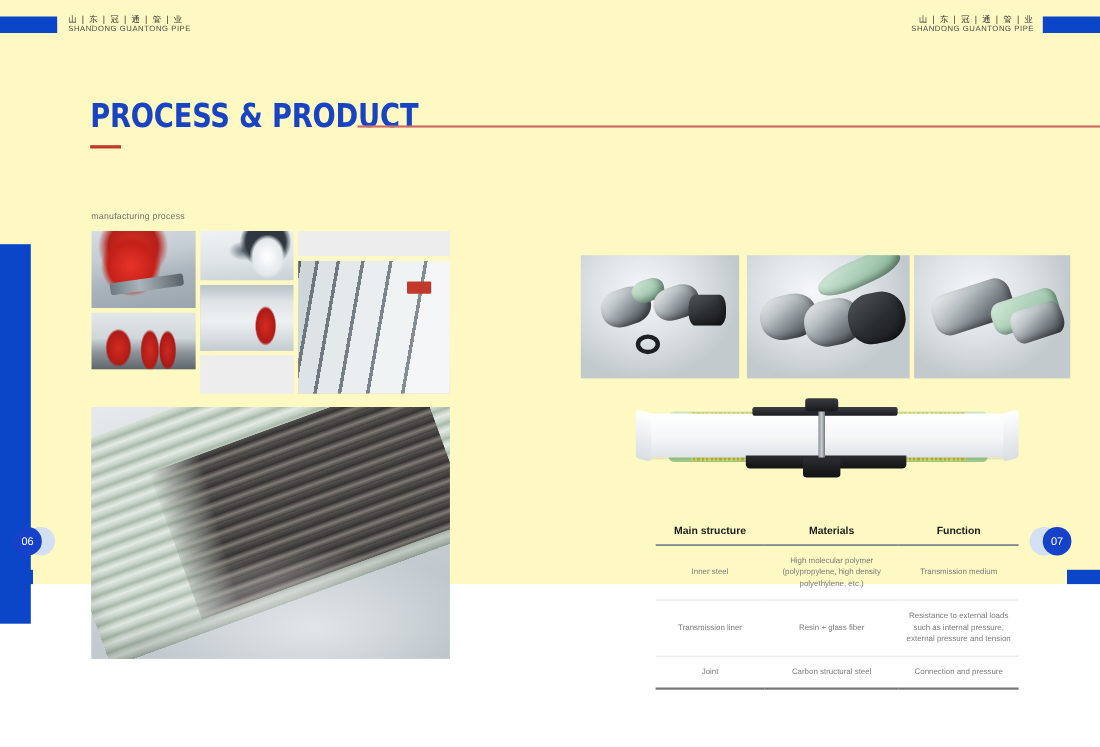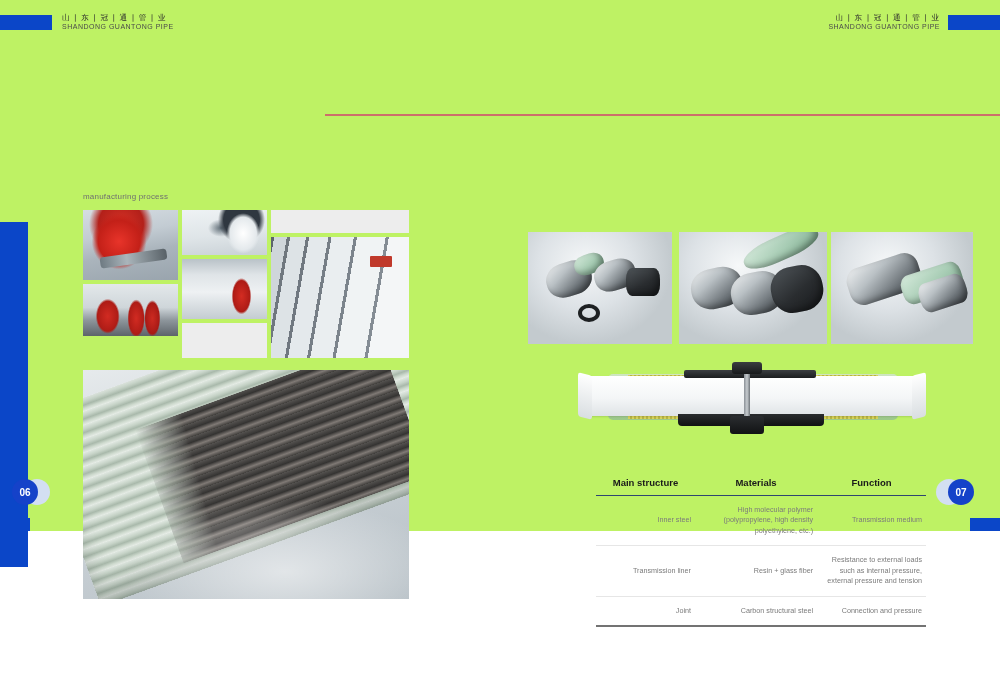--- a/index.html
+++ b/index.html
@@ -2,21 +2,21 @@
 <html><head>
 <meta charset="utf-8">
 <style>
   * { box-sizing: border-box; margin: 0; padding: 0; }
   html, body {
     width: 1000px; height: 679px;
     background: #ffffff;
     font-family: "Liberation Sans", sans-serif;
     overflow: hidden;
   }
-  .page { position: relative; width: 1000px; height: 531px; background: #bef264; }
+  .page { position: relative; width: 1000px; height: 531px; background: #fef9c3; }
 
   
   .header { position: absolute; top: 0; left: 0; width: 1000px; height: 42px; }
   .hdr-left  { position: absolute; left: 0;  top: 14px; display: flex; align-items: center; }
   .hdr-right { position: absolute; right: 0; top: 14px; display: flex; align-items: center; }
   .hdr-block { width: 52px; height: 15px; background: #0b46c8; }
   .hdr-block.left  { margin-right: 10px; }
   .hdr-block.right { margin-left: 8px; }
   .hdr-txt { line-height: 1.05; }
   .hdr-cn {
@@ -241,41 +241,41 @@
 
   
   .tbl { position: absolute; left: 596px; top: 460px; width: 330px; }
   table { width: 100%; border-collapse: collapse; margin-top: 17px; }
   thead th {
     font-size: 9.5px; font-weight: 700; color: #1a1a1a;
     padding: 0 2px 7px; text-align: center;
     border-bottom: 1.6px solid #2e4570;
   }
   tbody td {
-    font-size: 7.2px; color: #7b7b7b; text-align: right;
+    font-size: 7.2px; color: #7b7b7b; text-align: center;
     padding: 9px 4px; line-height: 1.45;
     border-bottom: 1px solid #e6e6e6;
   }
   tbody tr:last-child td { border-bottom: 2px solid #737373; }
   .col-a { width: 30%; }
   .col-b { width: 37%; }
   .col-c { width: 33%; }
 
   
   .pagenum { position: absolute; bottom: 26px; width: 52px; height: 26px; }
   .pagenum.left  { left: 12px; }
   .pagenum.right { right: 12px; }
   .pn-ghost {
     position: absolute; top: 0; width: 26px; height: 26px; border-radius: 50%;
     background: #d3dff2;
   }
   .pn-solid {
     position: absolute; top: 0; width: 26px; height: 26px; border-radius: 50%;
     background: #1542c9; color: #fff;
-    font-size: 10px; font-weight: 700;
+    font-size: 10px; font-weight: 400;
     display: flex; align-items: center; justify-content: center;
   }
   .pagenum.left  .pn-ghost { left: 12px; }
   .pagenum.left  .pn-solid { left: 0; }
   .pagenum.right .pn-ghost { left: 0; }
   .pagenum.right .pn-solid { left: 12px; }
 </style>
 </head>
 <body>
 
@@ -291,20 +291,24 @@
     </div>
     <div class="hdr-right">
       <div class="hdr-txt">
         <div class="hdr-cn">山 | 东 | 冠 | 通 | 管 | 业</div>
         <div class="hdr-en">SHANDONG GUANTONG PIPE</div>
       </div>
       <div class="hdr-block right"></div>
     </div>
   </div>
 
+  <div class="title-wrap">
+    <div class="title">PROCESS &amp; PRODUCT</div>
+    <div class="title-dash"></div>
+  </div>
   <div class="title-rule"></div>
 
   <div class="side-bar-left"></div>
   <div class="side-bar-bottom-left"></div>
   <div class="side-bar-bottom-right"></div>
 
   <div class="caption">manufacturing process</div>
 
   <div class="collage">
     <div class="ph ph1">

